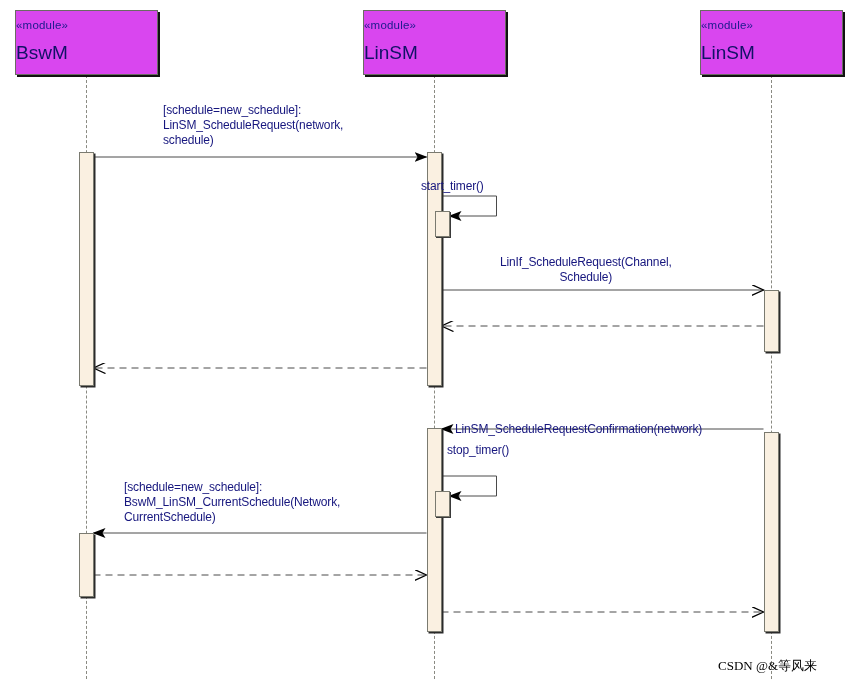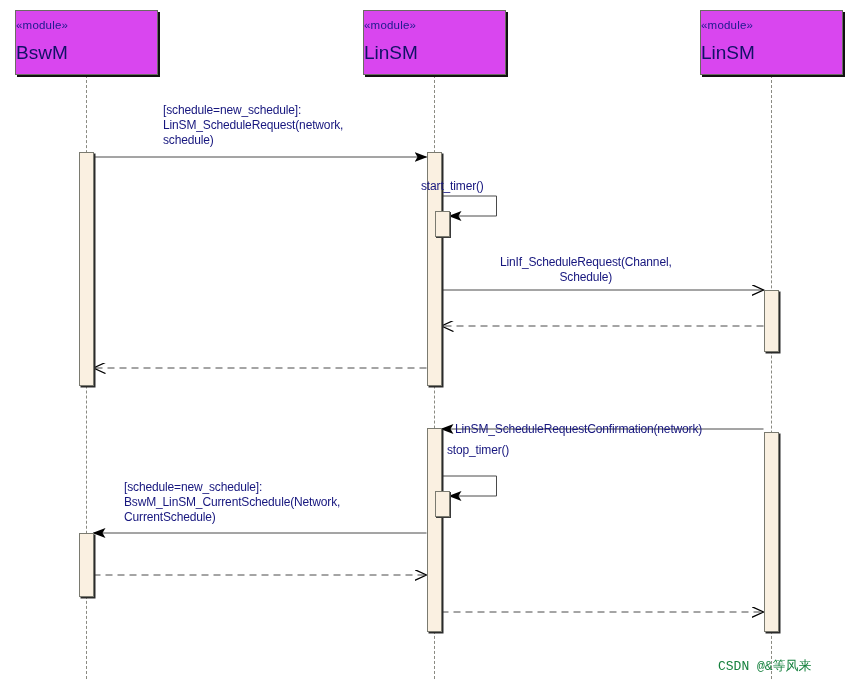--- a/index.html
+++ b/index.html
@@ -73,22 +73,22 @@
     left: 0;
     top: 0;
     width: 848px;
     height: 683px;
     pointer-events: none;
   }
   
   .watermark {
     position: absolute;
     font-size: 13px;
-    color: #15803d;
-    font-family: Liberation Mono, monospace;
+    color: #000000;
+    font-family: Liberation Serif, serif;
     white-space: nowrap;
   }
 </style>
 </head>
 <body>
 
 <div id="canvas">
 
   <div class="lifeline" id="ll-bswm" style="left: 86px; top: 75px; height: 604px;"></div>
   <div class="lifeline" id="ll-linsm" style="left: 434px; top: 75px; height: 604px;"></div>

